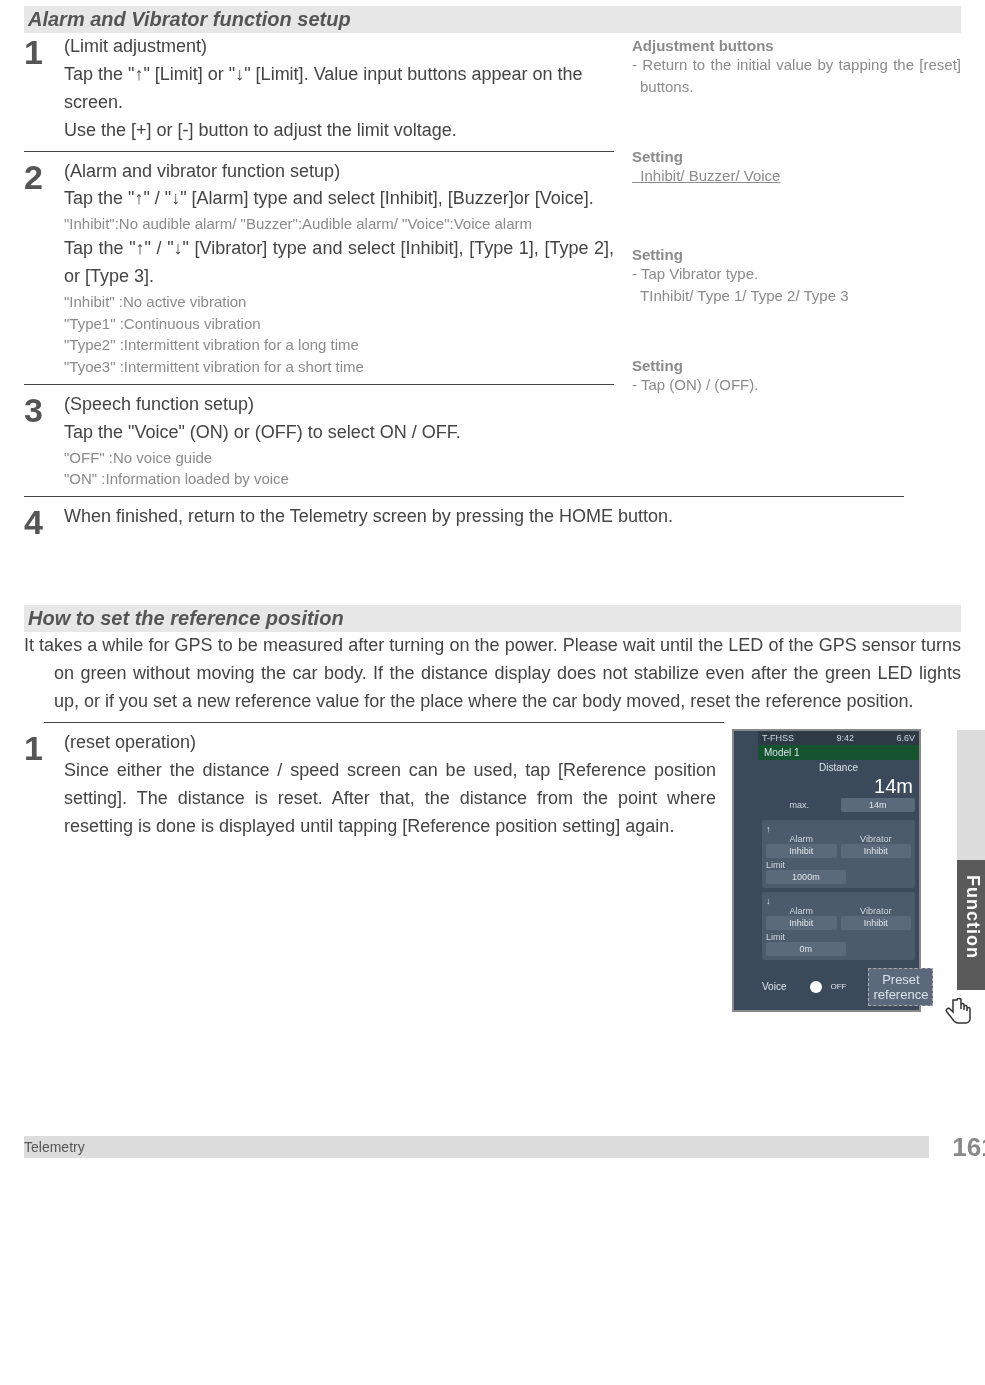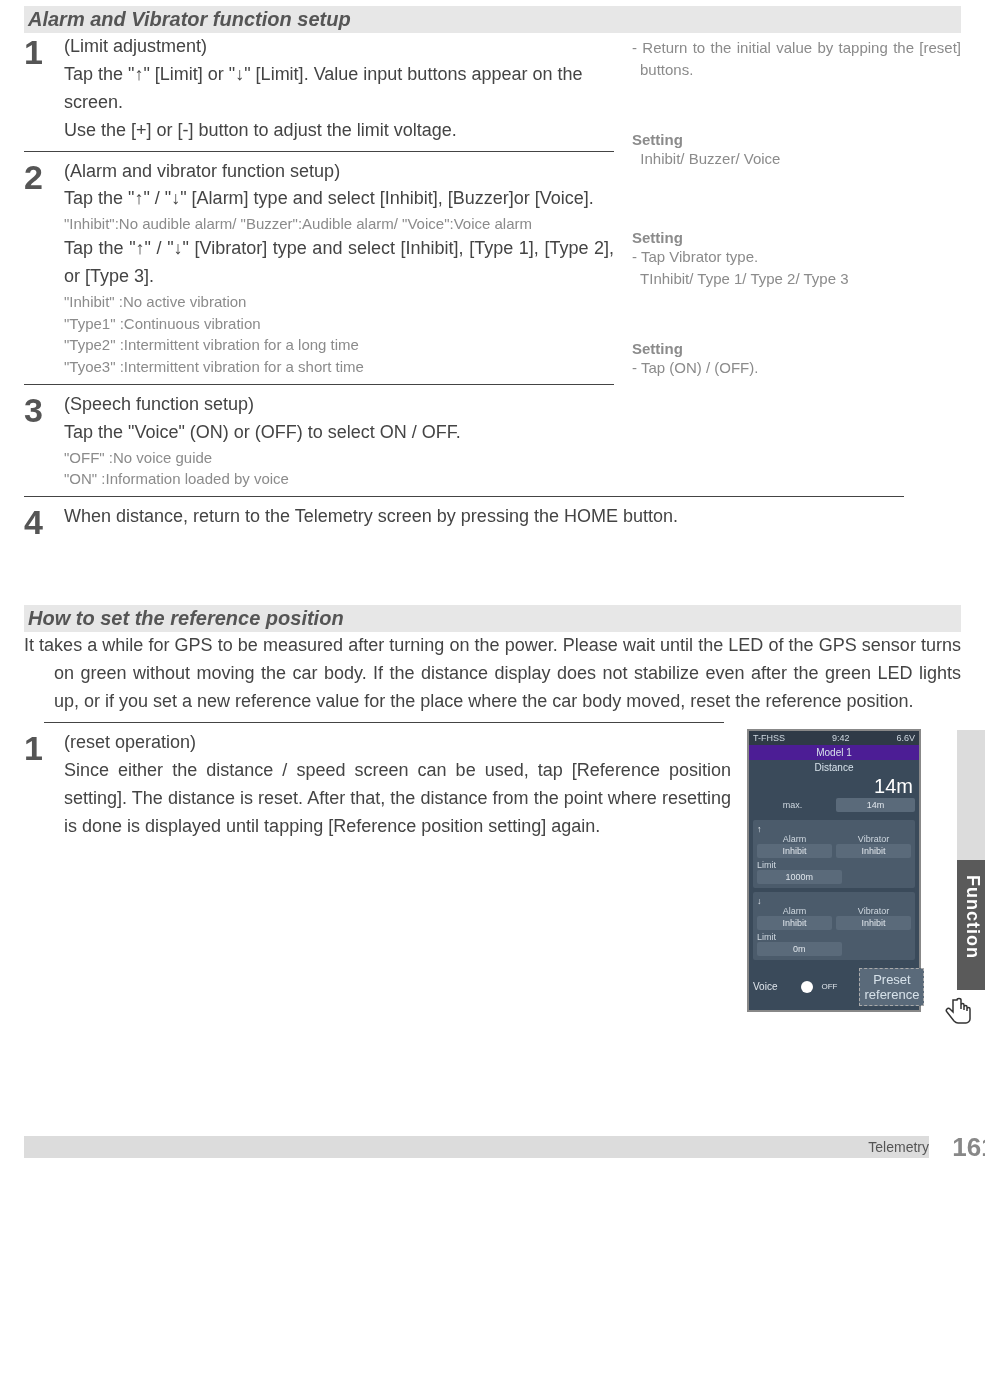--- a/index.html
+++ b/index.html
@@ -46,21 +46,21 @@
   .page-footer {
     width: 985px;
     position: relative;
     margin-top: 120px;
     display: flex;
     align-items: center;
   }
   .footer-bar {
     flex: 1;
     background: #dcdcdc;
-    text-align: right;
+    text-align: left;
     font-size: 14px;
     color: #555;
     padding: 3px 0;
     margin-right: 10px;
   }
   .page-num-box {
     width: 70px;
     text-align: center;
     font-size: 26px;
     font-weight: bold;
@@ -88,42 +88,42 @@
     top: 875px;
     color: #fff;
     font-weight: bold;
     font-size: 18px;
     writing-mode: vertical-rl;
     letter-spacing: 1px;
   }
 
   
   .device {
-    width: 174px;
+    width: 189px;
     margin-left: auto;
     margin-right: 40px;
     border: 2px solid #888;
     background: #3a4a5a;
     font-size: 10px;
     color: #e0e6ec;
     position: relative;
+    padding-left: 24px;
   }
   .dev-top {
     display: flex;
     justify-content: space-between;
     background: #2f3a47;
     padding: 2px 4px;
     font-size: 9px;
     color: #cfd8e0;
   }
   .dev-model {
-    background: #4c1d95;
+    background: #14532d;
     padding: 2px 6px;
     color: #d7e2ea;
-    text-align: center;
   }
   .dev-sec {
     background: #4b5b6b;
     margin: 4px;
     border-radius: 2px;
     padding: 4px;
   }
   .dev-title {
     text-align: center;
     color: #d7e2ea;
@@ -228,44 +228,45 @@
         <div>Tap the "Voice" (ON) or (OFF) to select ON / OFF.</div>
         <div class="mute">"OFF" :No voice guide</div>
         <div class="mute">"ON"   :Information loaded by voice</div>
       </div>
     </div>
 
   </div>
 
   <div class="side-col">
     <div style="margin-bottom:50px">
+      <div class="side-head">Adjustment buttons</div>
       <div class="side-txt" style="padding-left:8px; text-indent:-8px;">- Return to the initial value by tapping the [reset] buttons.</div>
     </div>
     <div style="margin-bottom:60px">
       <div class="side-head">Setting</div>
-      <div class="side-txt" style="white-space:pre;">  Inhibit/ Buzzer/ Voice</div>
+      <div class="side-txt" style="white-space:pre;text-decoration:underline;">  Inhibit/ Buzzer/ Voice</div>
     </div>
     <div style="margin-bottom:50px">
       <div class="side-head">Setting</div>
       <div class="side-txt">- Tap Vibrator type.</div>
       <div class="side-txt" style="white-space:pre;">  TInhibit/ Type 1/ Type 2/ Type 3</div>
     </div>
     <div>
       <div class="side-head">Setting</div>
       <div class="side-txt">- Tap (ON) / (OFF).</div>
     </div>
   </div>
 </div>
 
 <div class="hr" style="width:880px"></div>
 
 <div class="step">
   <div class="step-num">4</div>
   <div class="step-body">
-    <div>When distance, return to the Telemetry screen by pressing the HOME button.</div>
+    <div>When finished, return to the Telemetry screen by pressing the HOME button.</div>
   </div>
 </div>
 
 <div class="section-gap"></div>
 <div class="section-gap"></div>
 
 <div class="heading-bar">How to set the reference position</div>
 <div class="intro-first">
   <span style="display:block; padding-left:30px; text-indent:-30px; text-align:justify;">It takes a while for GPS to be measured after turning on the power. Please wait until the LED of the GPS sensor turns on green without moving the car body. If the distance display does not stabilize even after the green LED lights up, or if you set a new reference value for the place where the car body moved, reset the reference position.</span>
 </div>

